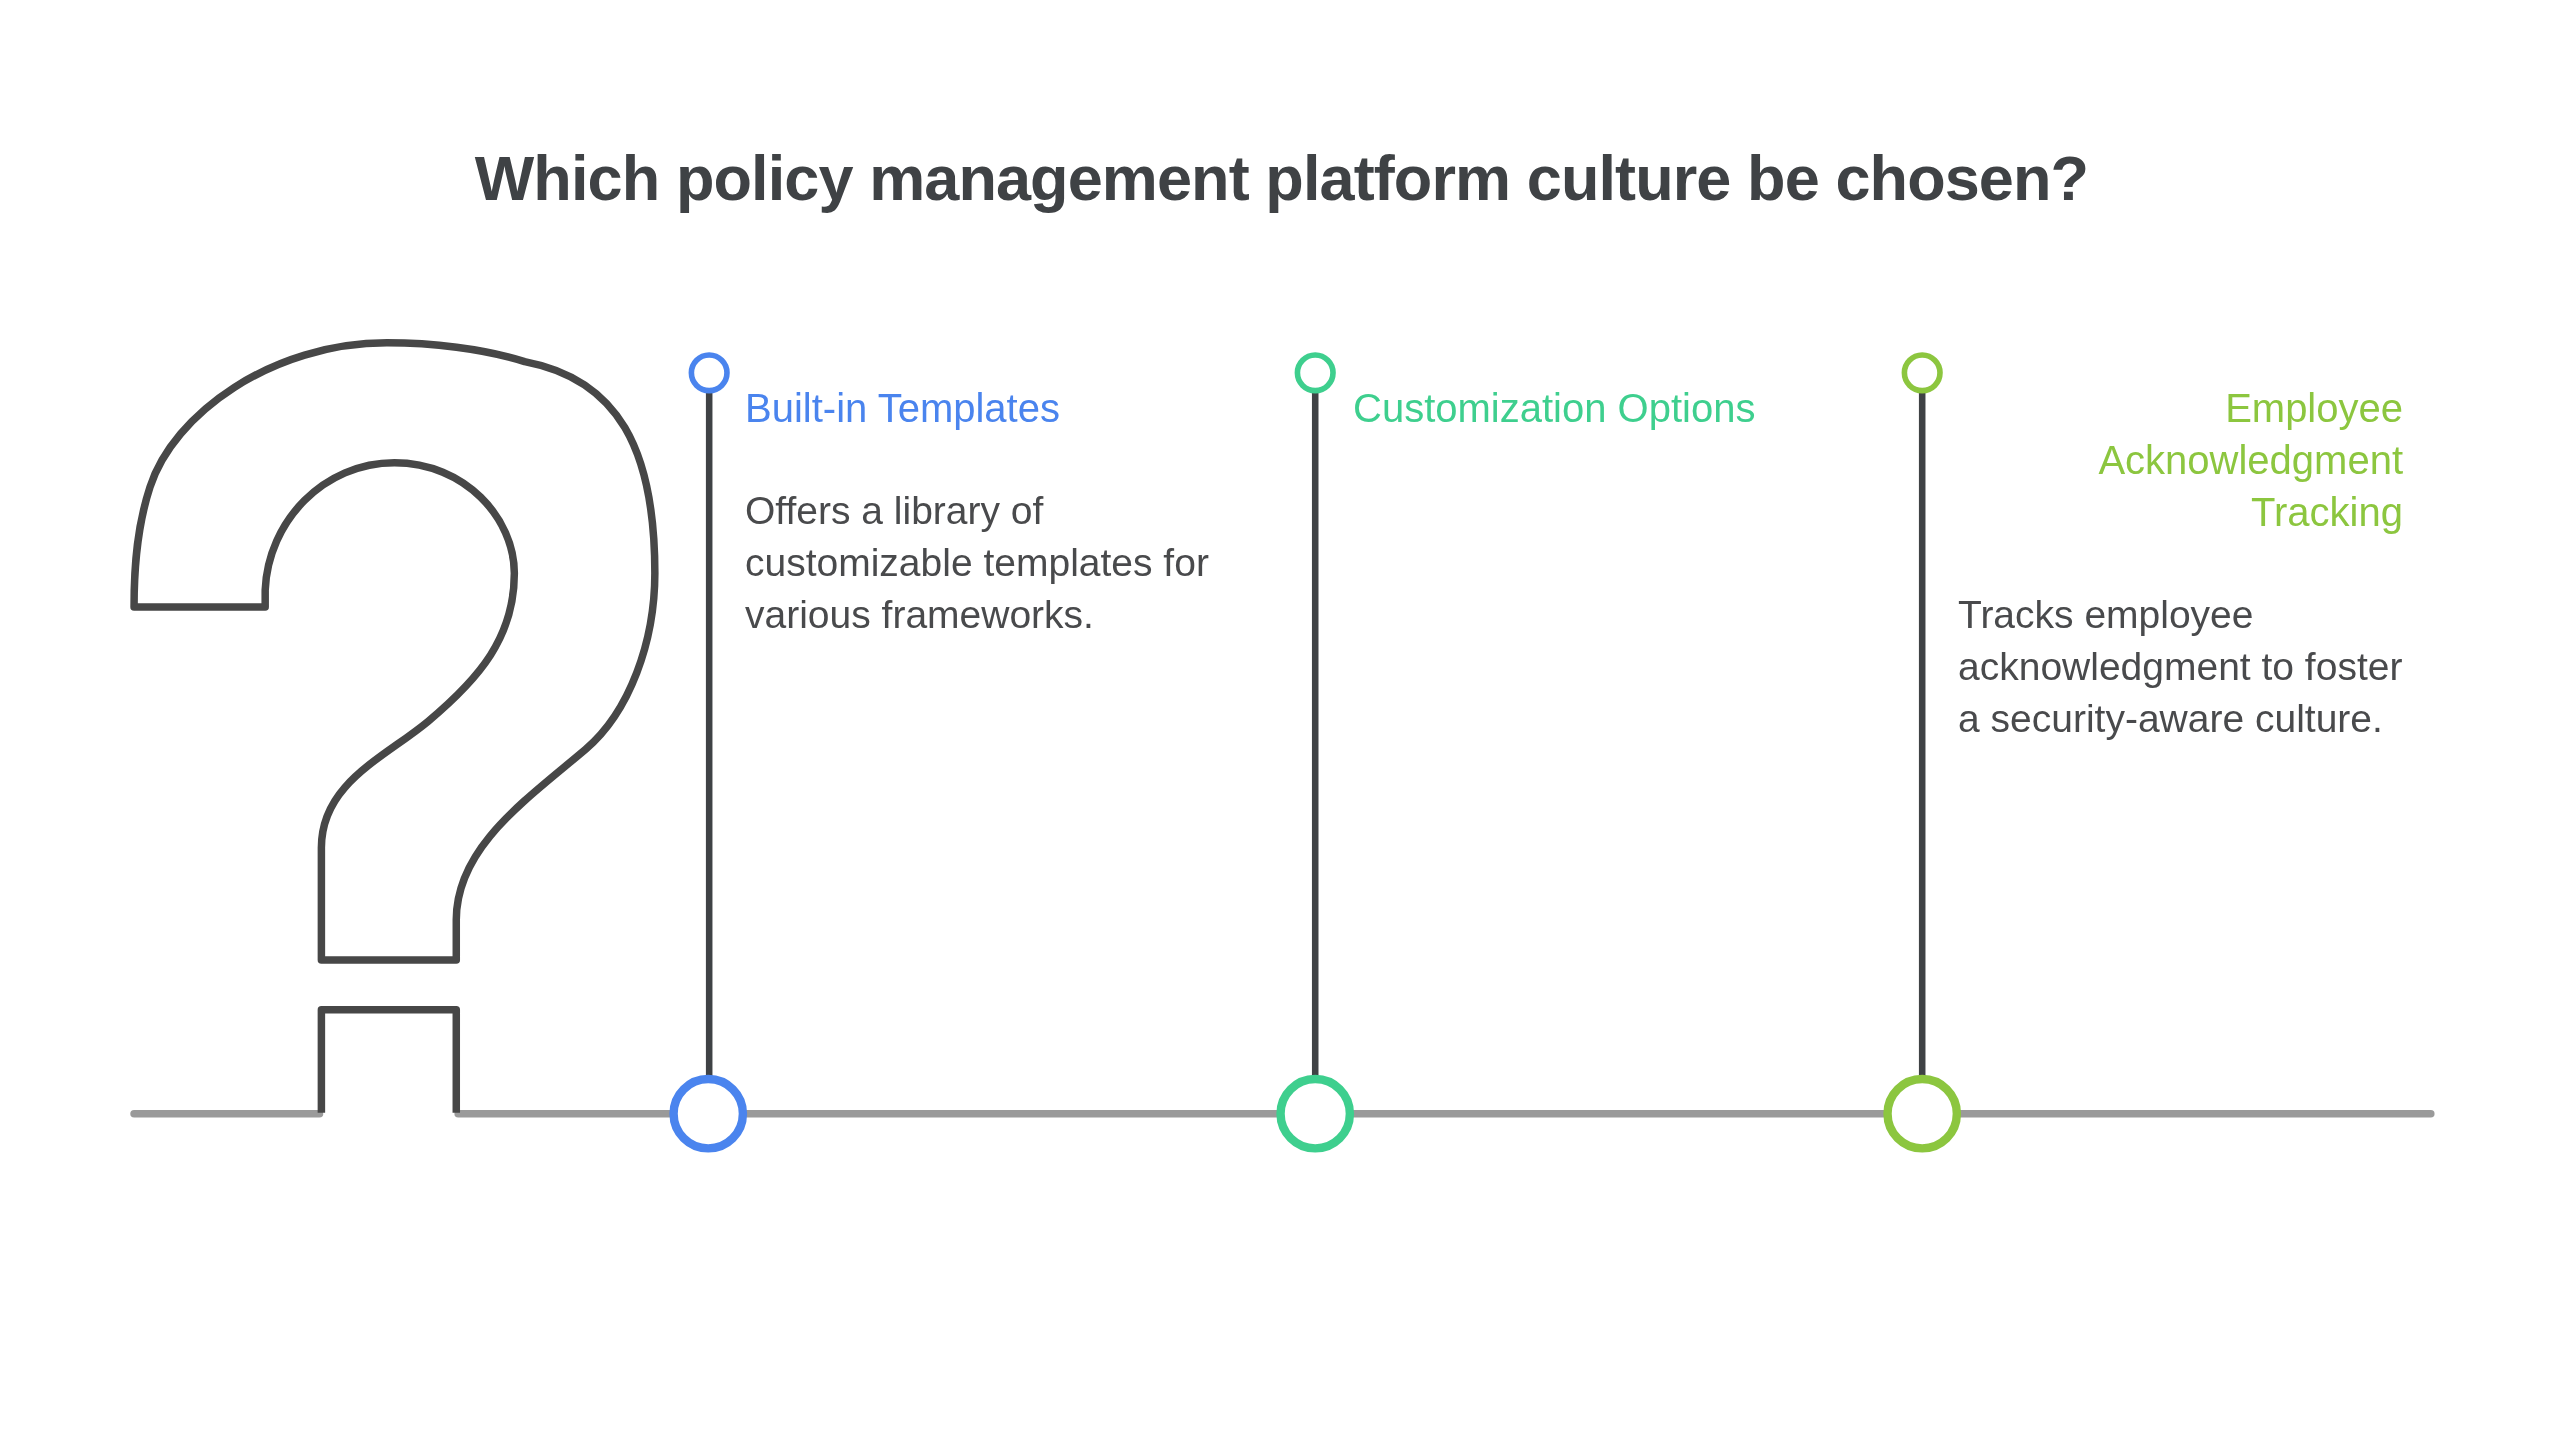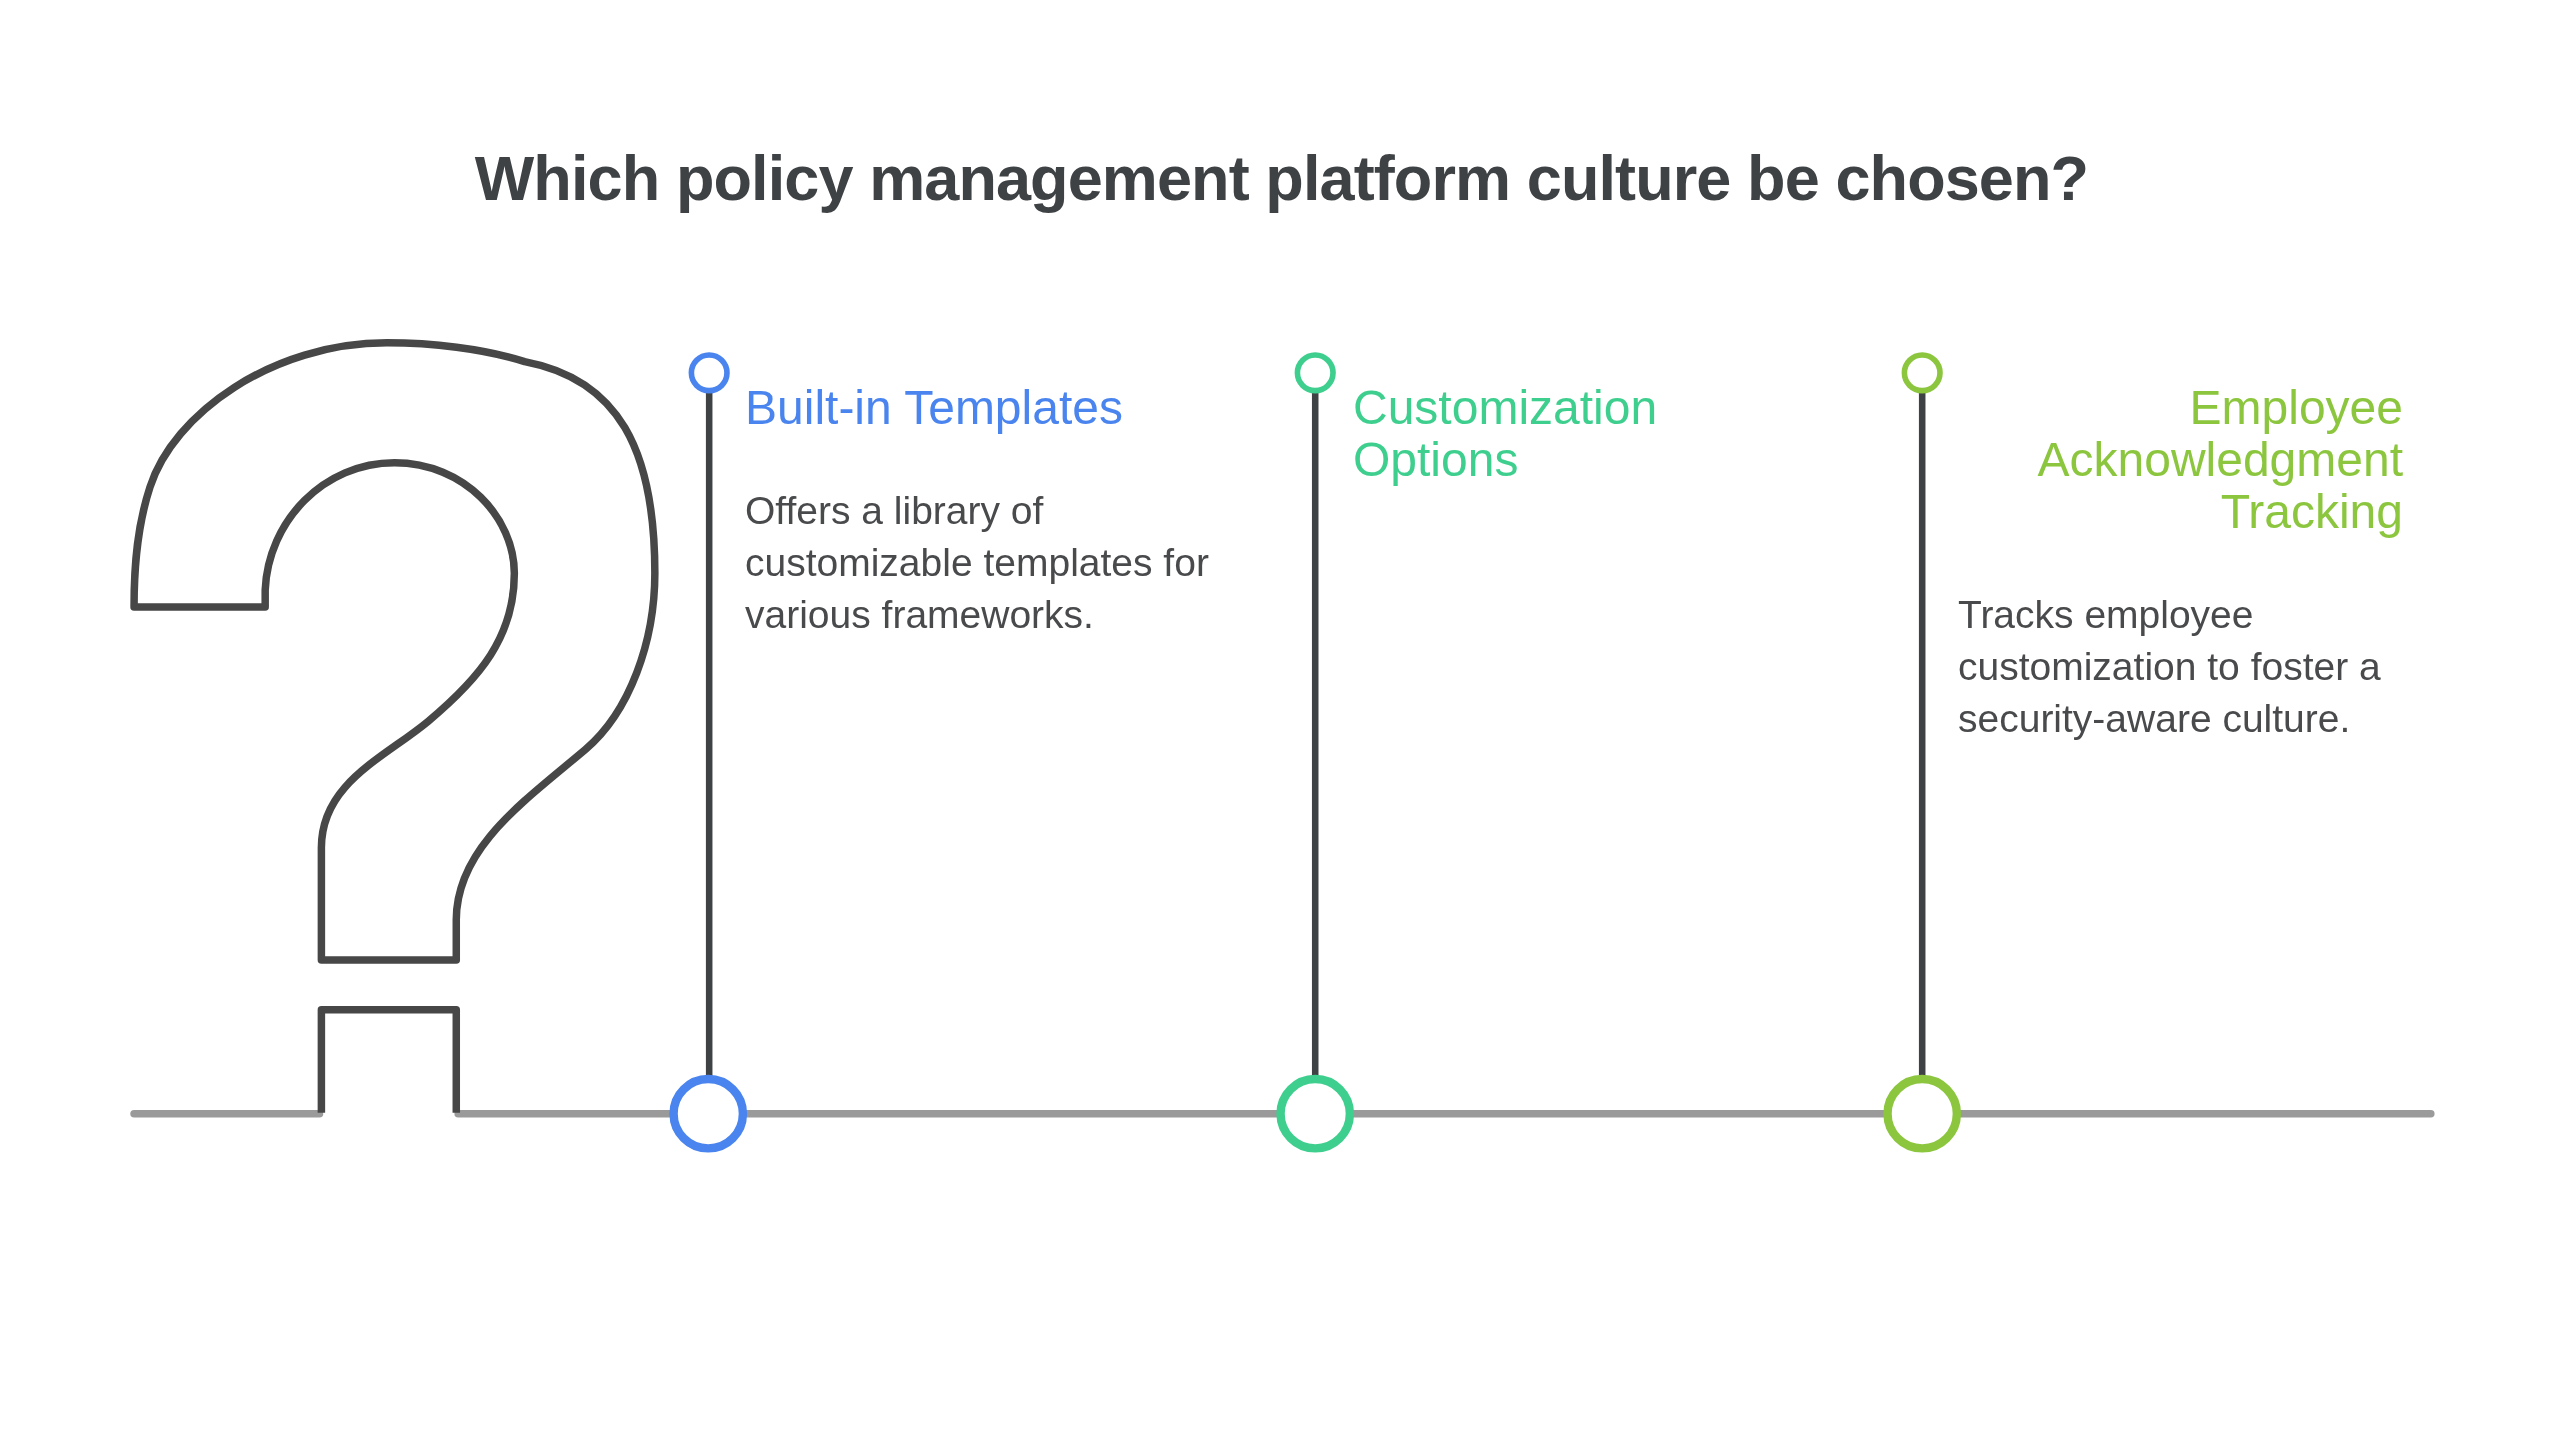--- a/index.html
+++ b/index.html
@@ -36,21 +36,21 @@
     width: 2563px;
     height: 1450px;
     display: block;
   }
   .item {
     position: absolute;
     top: 382px;
   }
   .item h2 {
     margin: 0;
-    font-size: 48px;
+    font-size: 40px;
     line-height: 52px;
     font-weight: 400;
   }
   .item p {
     margin: 51px 0 0 0;
     font-size: 39px;
     line-height: 52px;
     font-weight: 400;
     color: var(--c-body, #494a4c);
   }
@@ -104,17 +104,17 @@
     <h2>Built-in Templates</h2>
     <p>Offers a library of customizable templates for various frameworks.</p>
   </div>
 
   <div class="item item-1">
     <h2>Customization Options</h2>
   </div>
 
   <div class="item item-2">
     <h2>Employee Acknowledgment Tracking</h2>
-    <p>Tracks employee customization to foster a security-aware culture.</p>
+    <p>Tracks employee acknowledgment to foster a security-aware culture.</p>
   </div>
 
 </div>
 
 
 </body></html>

